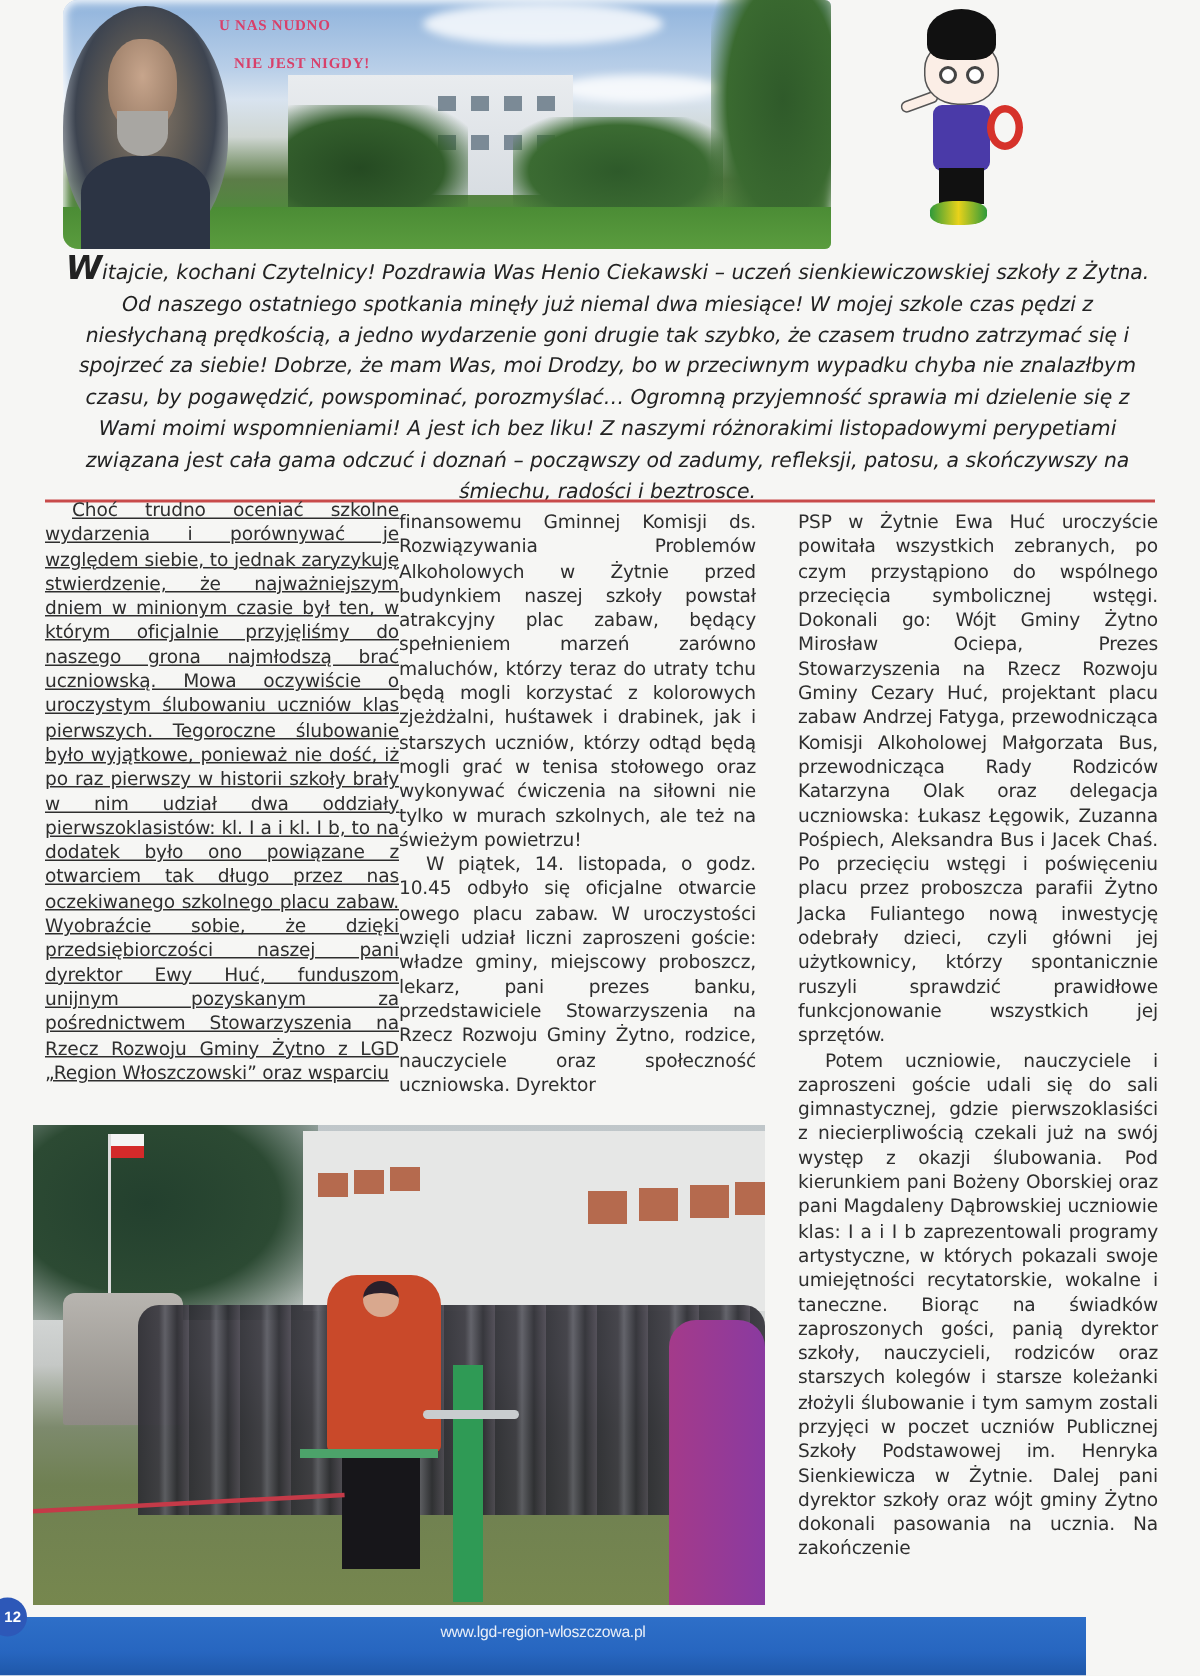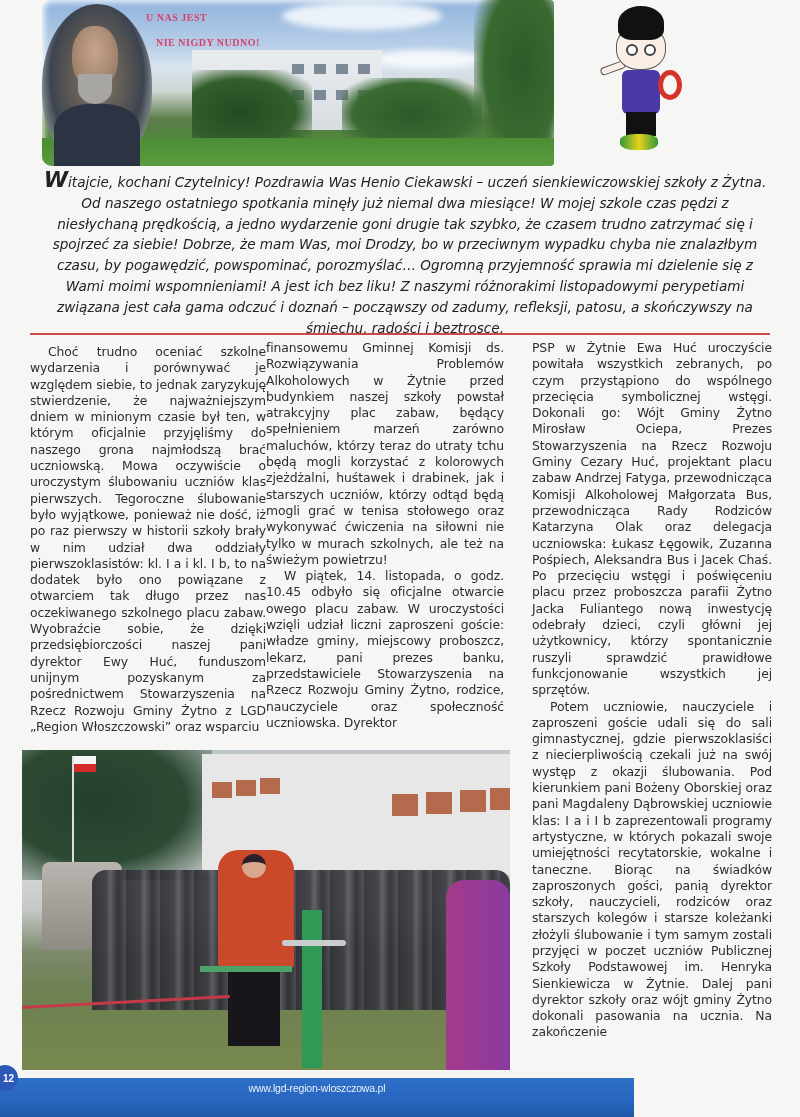--- a/index.html
+++ b/index.html
@@ -62,21 +62,21 @@
 
   .rule { position: absolute; left: 30px; top: 333px; width: 740px; height: 2px; background: #c84a4a; }
 
   
   .col {
     position: absolute; font-family: "DejaVu Sans", sans-serif;
     font-size: 12.4px; line-height: 16.3px; color: #2e2e2e; text-align: justify; letter-spacing: -0.1px;
   }
   .col p { text-indent: 18px; }
   .col p.noindent { text-indent: 0; }
-  .col1 { left: 30px; top: 344px; width: 236px; }
+  .col1 { left: 30px; top: 332px; width: 236px; text-decoration: underline; }
   .col2 { left: 266px; top: 340px; width: 238px; }
   .col3 { left: 532px; top: 340px; width: 240px; }
 
   
   .photo {
     position: absolute; left: 22px; top: 750px; width: 488px; height: 320px;
     background: linear-gradient(180deg, #bfc6c9 0%, #d9dcdc 35%, #c5c8c6 50%, #7d8a6d 63%, #6f8052 75%, #76874e 100%);
     overflow: hidden;
   }
   .photo .trees { position: absolute; left: 0; top: 0; width: 190px; height: 130px; background: radial-gradient(ellipse at 40% 40%, #23402e 0%, #2c4a33 55%, rgba(40,70,50,0.2) 90%); }
@@ -91,21 +91,21 @@
   .photo .speaker { position: absolute; left: 196px; top: 100px; width: 76px; height: 118px; background: #c9492a; border-radius: 20px 20px 4px 4px; }
   .photo .speaker-head { position: absolute; left: 220px; top: 104px; width: 24px; height: 24px; background: #d9a88e; border-radius: 50%; border-top: 8px solid #2a1f2a; }
   .photo .legs { position: absolute; left: 206px; top: 218px; width: 52px; height: 78px; background: #17161a; }
   .photo .table { position: absolute; left: 178px; top: 216px; width: 92px; height: 6px; background: #4ca36a; }
   .photo .post { position: absolute; left: 280px; top: 160px; width: 20px; height: 158px; background: #2f9a55; }
   .photo .post-top { position: absolute; left: 260px; top: 190px; width: 64px; height: 6px; background: #c9cdcf; border-radius: 3px; }
   .photo .ribbon { position: absolute; left: 0; top: 256px; width: 208px; height: 3px; background: #c43a48; transform: rotate(-3deg); transform-origin: left; }
   .photo .kids { position: absolute; left: 424px; top: 130px; width: 64px; height: 190px; background: linear-gradient(90deg,#a43a8a,#8a3aa0); border-radius: 18px 18px 0 0; }
 
   
-  .footer { position: absolute; left: 0; top: 1078px; width: 634px; height: 39px; background: linear-gradient(180deg, #2e6fc8 0%, #2766c0 60%, #1f57a8 100%); }
+  .footer { position: absolute; left: 0; top: 1078px; width: 724px; height: 39px; background: linear-gradient(180deg, #2e6fc8 0%, #2766c0 60%, #1f57a8 100%); }
   .footer .url { position: absolute; left: 0; width: 100%; top: 4px; text-align: center; color: #e9eff8; font-family: "Liberation Sans", sans-serif; font-size: 10.5px; letter-spacing: -0.2px; }
   .page-badge {
     position: absolute; left: -8px; top: 1065px; width: 26px; height: 26px; border-radius: 50%;
     background: #2d58b8; color: #fff; font-family: "Liberation Sans", sans-serif; font-weight: bold; font-size: 10px;
     display: flex; align-items: center; justify-content: flex-end; padding-right: 4px;
   }
 </style>
 </head>
 <body>
 
@@ -126,22 +126,22 @@
     </div>
     <div class="trees-l"></div>
     <div class="trees-m"></div>
     <div class="trees-r"></div>
     <div class="lawn"></div>
     <div class="portrait">
       <div class="face"></div>
       <div class="beard"></div>
       <div class="coat"></div>
     </div>
-    <div class="slogan l1">U NAS JEST</div>
-    <div class="slogan l2">NIE NIGDY NUDNO!</div>
+    <div class="slogan l1">U NAS NUDNO</div>
+    <div class="slogan l2">NIE JEST NIGDY!</div>
   </div>
 
   <div class="mascot">
     <div class="arm"></div>
     <div class="shirt"></div>
     <div class="ring"></div>
     <div class="pants"></div>
     <div class="shoe"></div>
     <div class="head"></div>
     <div class="hair"></div>

